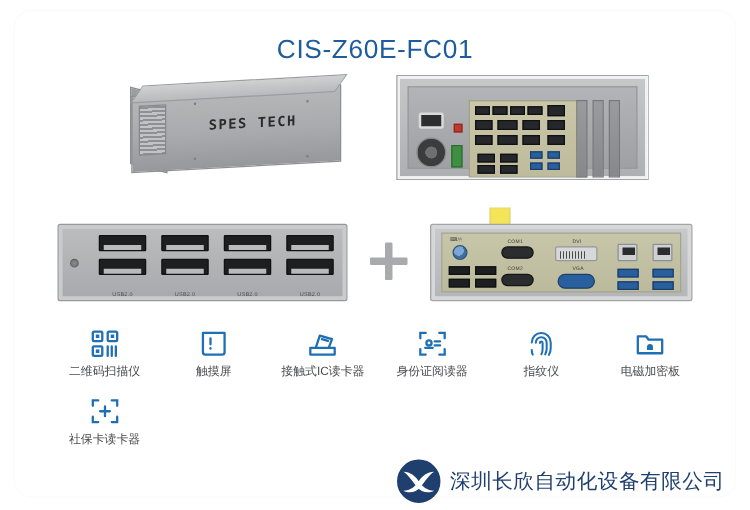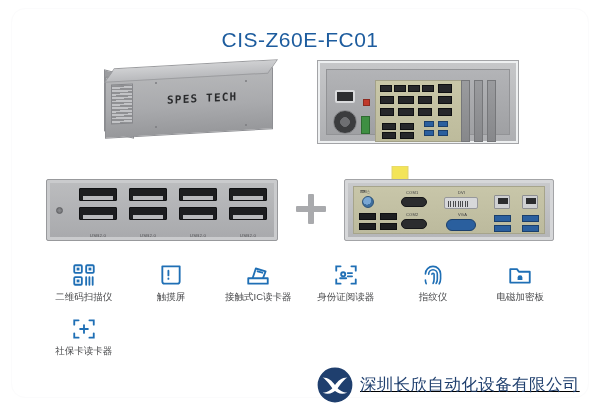--- a/index.html
+++ b/index.html
@@ -180,21 +180,21 @@
   .icon-glyph{width:26px;height:26px;display:block;}
   .icon-glyph svg{display:block;width:26px;height:26px;}
   .icon-label{
     margin-top:3px;font-size:9.5px;color:#4a4b4d;white-space:nowrap;
     font-family:"Liberation Sans","DejaVu Sans",sans-serif;
   }
 
   
   .footer{position:absolute;left:316px;top:366px;width:274px;height:38px;display:flex;align-items:center;}
   .logo-mark{width:38px;height:38px;flex:0 0 38px;}
-  .logo-text{margin-left:6px;display:flex;flex-direction:column;justify-content:center;text-decoration:underline;}
+  .logo-text{margin-left:6px;display:flex;flex-direction:column;justify-content:center;}
   .logo-cn{
     font-size:16.5px;color:#1f3f6e;letter-spacing:.4px;line-height:1.05;
     font-family:"DejaVu Sans","Liberation Sans",sans-serif;
   }
   .logo-en{
     font-size:7.1px;color:#1f3f6e;letter-spacing:.12px;margin-top:2px;
     font-family:"Liberation Sans",sans-serif;white-space:nowrap;
   }
 </style>
 </head>

